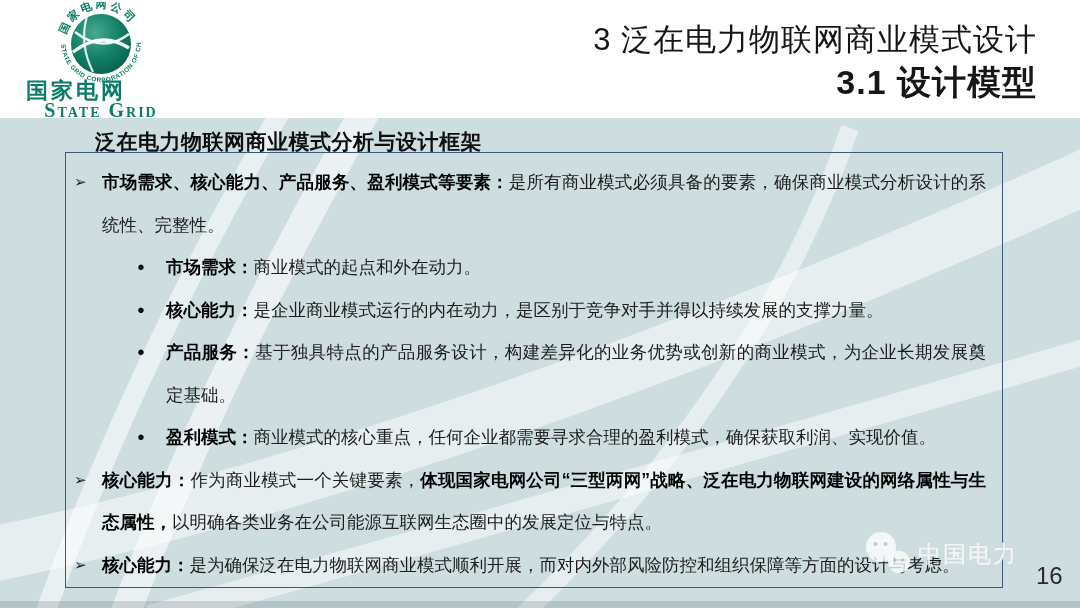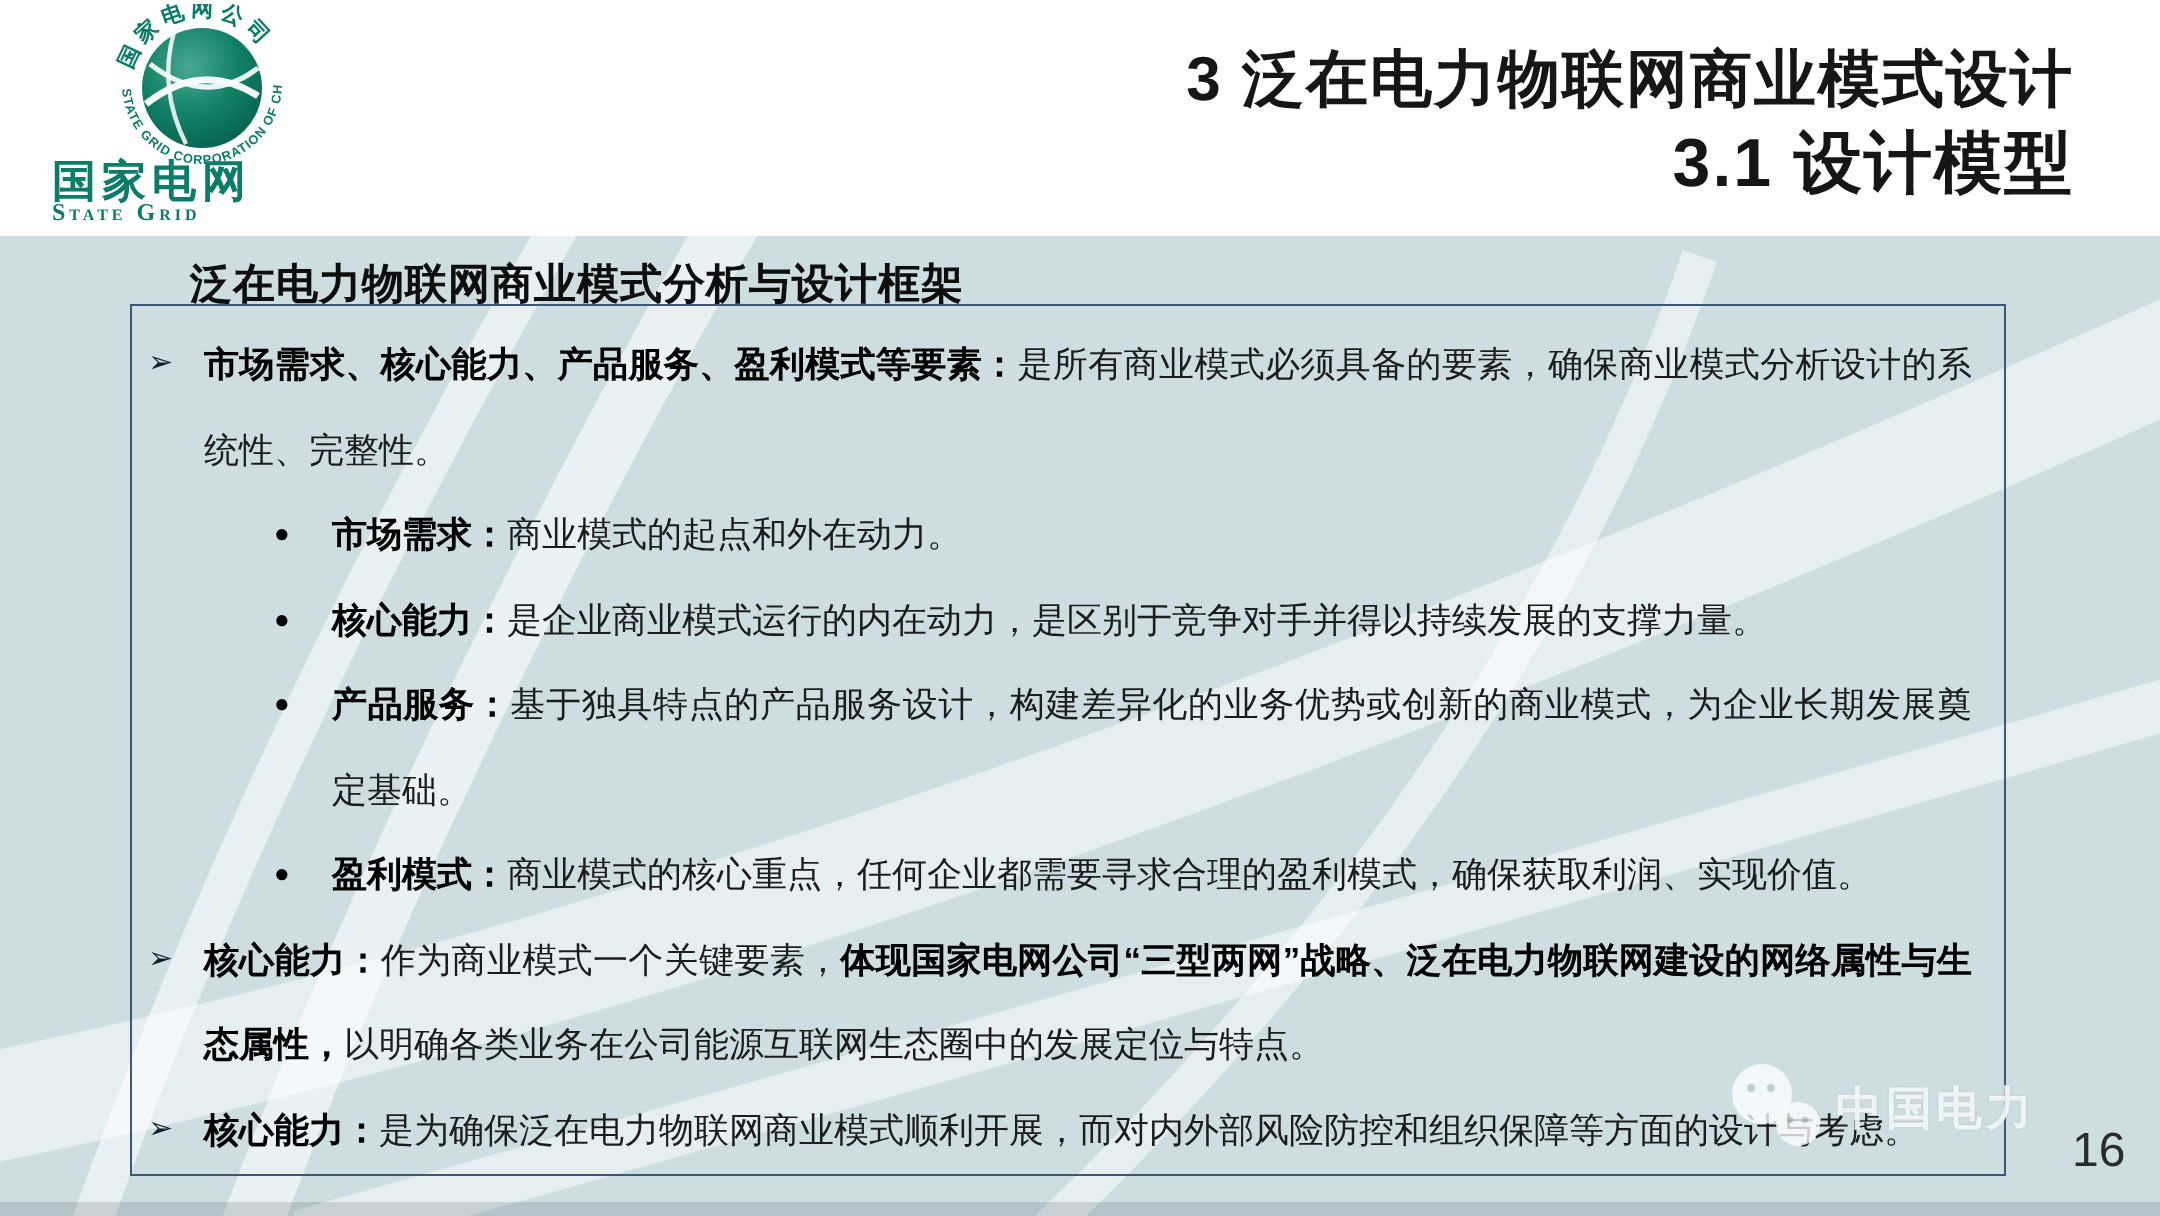--- a/index.html
+++ b/index.html
@@ -14,25 +14,25 @@
   html,body{width:1080px;height:608px;overflow:hidden;background:#fff;
     font-family:"Liberation Sans","DejaVu Sans",sans-serif;}
   .slide{position:relative;width:1080px;height:608px;background:#ffffff;overflow:hidden;}
 
   
   .header{position:absolute;left:0;top:0;width:1080px;height:118px;background:#ffffff;}
   .logo{position:absolute;left:26px;top:0;width:150px;height:118px;}
   .logo svg{position:absolute;left:3px;top:2px;}
   .logo-cn{position:absolute;left:0;top:76px;width:150px;text-align:left;
     font-size:22px;font-weight:700;letter-spacing:3px;color:var(--logo-green);}
-  .logo-en{position:absolute;left:0;top:99px;width:150px;
+  .logo-en{position:absolute;left:0;top:99px;width:150px;text-align:center;
     font-family:"Liberation Serif","DejaVu Serif",serif;font-variant:small-caps;
-    font-size:12px;font-weight:700;letter-spacing:2px;color:var(--logo-green);}
+    font-size:20px;font-weight:700;letter-spacing:2px;color:var(--logo-green);}
   .titles{position:absolute;right:43px;top:22px;text-align:right;color:var(--title-color);}
-  .title{font-size:31px;font-weight:700;letter-spacing:1px;line-height:36px;}
+  .title{font-size:31px;font-weight:400;letter-spacing:1px;line-height:36px;}
   .subtitle{font-size:34px;font-weight:700;letter-spacing:1px;margin-top:9px;line-height:30px;}
 
   
   .panel{position:absolute;left:0;top:118px;width:1080px;height:490px;background:var(--panel-bg);padding-left:44px;}
   .swooshes{position:absolute;left:0;top:0;pointer-events:none;}
   .panel-heading{position:absolute;left:95px;top:10px;font-size:21px;font-weight:700;
     color:#0e0e0e;letter-spacing:0.5px;}
   .content-box{position:absolute;left:65px;top:34px;width:938px;height:436px;
     border:1.5px solid var(--box-border);padding:8px 16px 0 0;}
   .item{position:relative;font-size:17.5px;line-height:42.5px;color:var(--text-color);

